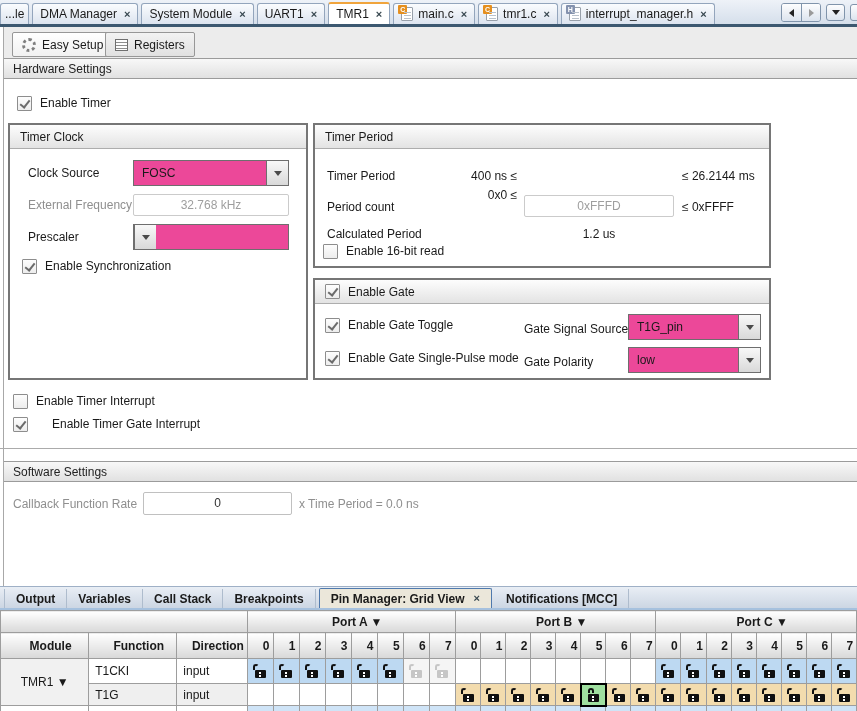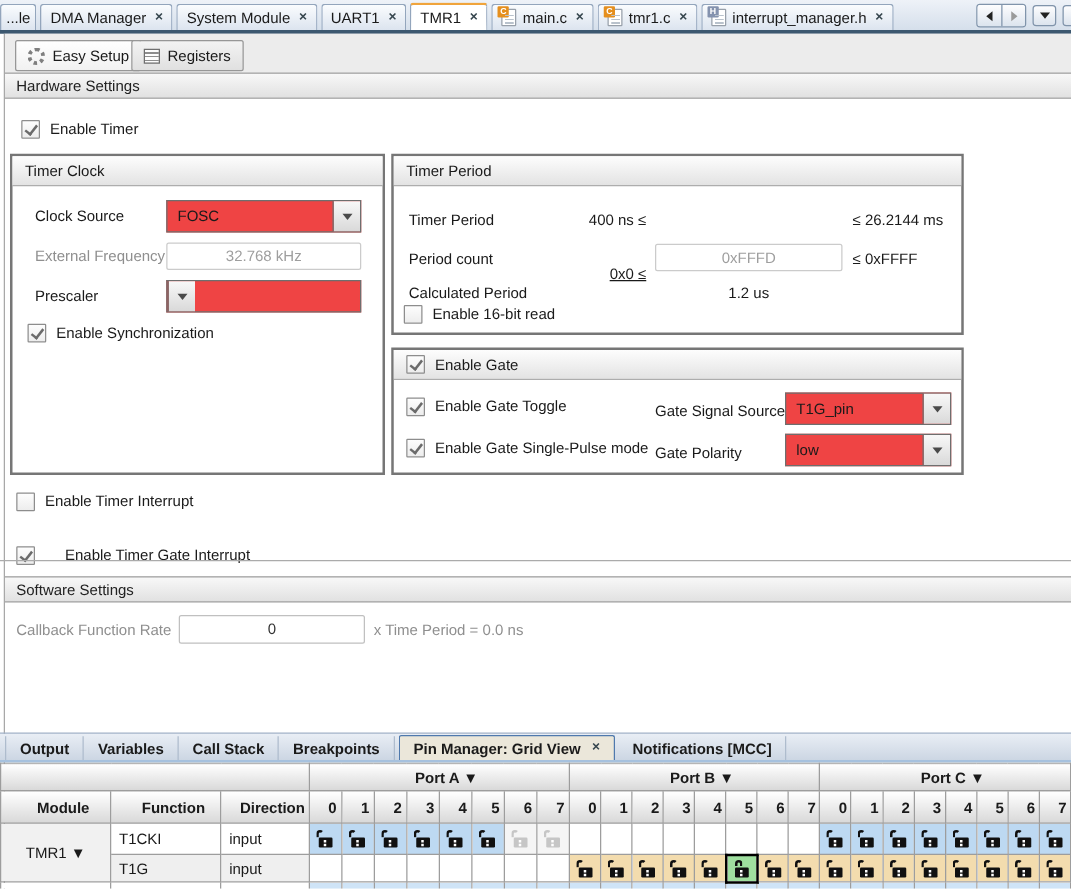--- a/index.html
+++ b/index.html
@@ -66,21 +66,21 @@
   .group-head { height:24px; background:linear-gradient(#fdfdfd,#e3e3e3); border-bottom:1px solid #adadad;
     display:flex; align-items:center; padding-left:10px; }
   .tclock { left:8px; top:123px; width:300px; height:257px; }
   .tperiod { left:313px; top:123px; width:458px; height:145px; }
   .gate { left:313px; top:278px; width:458px; height:102px; }
   .lbl { position:absolute; white-space:nowrap; }
   .lbl.gray, .gray-text { color:#8f8f8f; }
   .rtext { position:absolute; text-align:right; white-space:nowrap; }
   .ctext { position:absolute; text-align:center; white-space:nowrap; }
   
-  .combo { position:absolute; height:26px; border:1px solid #6e6e6e; background:#ef4444; display:flex; }
+  .combo { position:absolute; height:26px; border:1px solid #6e6e6e; background:#ec4899; display:flex; }
   .combo .cval { flex:1; display:flex; align-items:center; padding-left:8px; overflow:hidden; }
   .combo .cbtn { width:22px; border-left:1px solid #6e6e6e; background:linear-gradient(#f8f8f8,#d9d9d9);
     display:flex; align-items:center; justify-content:center; }
   .combo .cbtn .tri-d { border-top-color:#4a4a4a; }
   .tfield { position:absolute; border:1px solid #93a7bc; border-radius:2px; background:#fff;
     text-align:center; color:#111; }
   .tfield.disabled { border-color:#cbcbcb; color:#9e9e9e; }
   .tfield.soft { border-color:#c0c0c0; color:#333; }
   
   .btabs { position:absolute; left:0; top:586px; width:857px; height:22px;
@@ -233,21 +233,21 @@
 </div>
 
 <div class="group tperiod">
   <div class="group-head">
     <span>Timer Period</span>
   </div>
   <span class="lbl" style="left:12px; top:44px;">Timer Period</span>
   <span class="rtext" style="left:88px; top:44px; width:114px;">400 ns ≤</span>
   <span class="lbl" style="left:367px; top:44px;">≤ 26.2144 ms</span>
   <span class="lbl" style="left:12px; top:75px;">Period count</span>
-  <span class="rtext" style="left:88px; top:87px; width:114px;text-decoration:underline;">0x0 ≤</span>
+  <span class="rtext" style="left:88px; top:63px; width:114px;">0x0 ≤</span>
   <div class="tfield disabled" style="left:209px; top:70px; width:150px; height:22px; line-height:20px;">0xFFFD</div>
   <span class="lbl" style="left:367px; top:75px;">≤ 0xFFFF</span>
   <span class="lbl" style="left:12px; top:102px;">Calculated Period</span>
   <span class="ctext" style="left:209px; top:102px; width:150px;">1.2 us</span>
   <div class="cb-row" style="left:8px; top:119px;">
     <span class="checkbox"></span>
     <span>Enable 16-bit read</span>
   </div>
 </div>
 
@@ -279,21 +279,21 @@
     <span class="cbtn">
         <i class="tri-d"></i>
       </span>
   </div>
 </div>
 
 <div class="cb-row" style="left:13px; top:394px;">
   <span class="checkbox"></span>
   <span>Enable Timer Interrupt</span>
 </div>
-<div class="cb-row" style="left:13px; top:437px;gap:24px;">
+<div class="cb-row" style="left:13px; top:417px;gap:24px;">
   <span class="checkbox checked"></span>
   <span>Enable Timer Gate Interrupt</span>
 </div>
 
 <div class="divider"></div>
 <div class="section-bar swbar">
   <span>Software Settings</span>
 </div>
 <span class="lbl gray" style="left:13px; top:497px;">Callback Function Rate</span>
 <div class="tfield soft" style="left:143px; top:492px; width:149px; height:23px; line-height:21px;">0</div>

